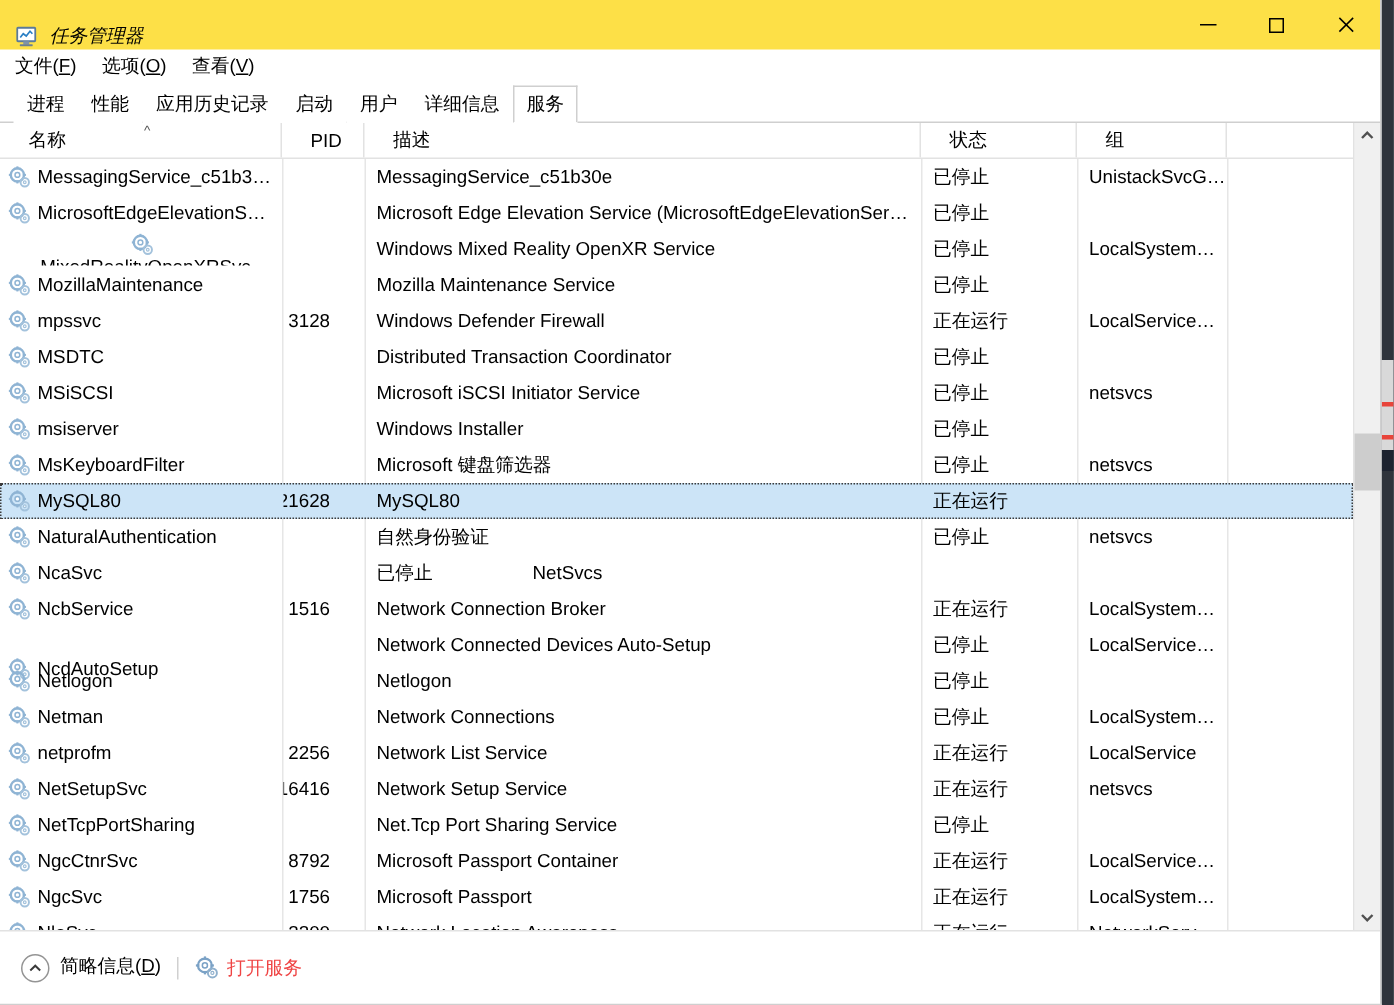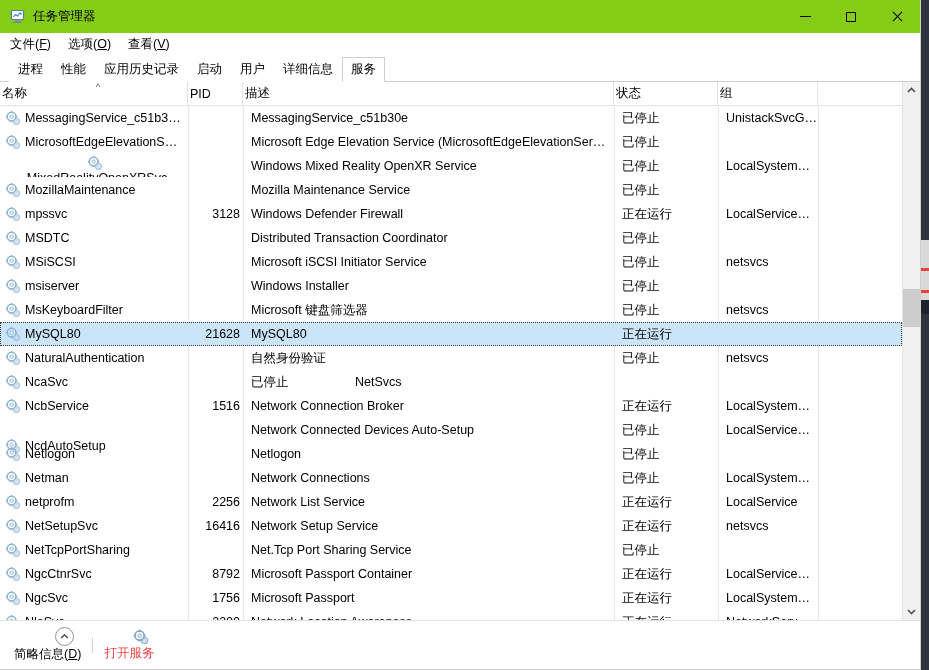--- a/index.html
+++ b/index.html
@@ -27,23 +27,24 @@
     background: #ffffff;
     border: 1px solid #cfcfcf;
     border-top: none; border-left: none;
     box-sizing: border-box;
     display: flex; flex-direction: column;
   }
 
   
   #titlebar {
     height: 33px; min-height: 33px;
-    background: #84cc16;
-    display: flex; align-items: center;
-    position: relative;
+    background: #fde047;
+    display: flex; align-items: flex-end;
+    position: relative;
+    font-style: italic;
   }
   #title-left { display: flex; align-items: center; padding-left: 9px; }
   .app-icon { width: 17px; height: 17px; position: relative; margin-right: 7px; }
   .app-title {
     font-size: 12.5px; color: #000;
     white-space: nowrap;
   }
   #win-controls { position: absolute; right: 0; top: 0; display: flex; height: 33px; }
   .wbtn {
     width: 46px; height: 33px;
@@ -113,21 +114,21 @@
   #header-row {
     height: 23px; min-height: 23px;
     display: flex;
     background: #ffffff;
     border-bottom: 1px solid #e2e2e2;
     position: relative;
   }
   .hcell {
     font-size: 12.5px; color: #000;
     display: flex; align-items: center;
-    padding-left: 2px;
+    padding-left: 19px;
     box-sizing: border-box;
     border-right: 1px solid #e2e2e2;
     position: relative;
     white-space: nowrap;
     overflow: hidden;
     text-align: center;
   }
   .sort-arrow {
     position: absolute;
     top: 1px; left: 96px;
@@ -156,21 +157,21 @@
     font-size: 12.5px;
     color: #000;
     box-sizing: border-box;
     padding-left: 7px;
     white-space: nowrap;
     overflow: hidden;
     display: flex; align-items: center;
     height: 100%;
   }
   .cell.name { padding-left: 4px; }
-  .cell.pid { justify-content: flex-end; padding-right: 4px; padding-left: 0; }
+  .cell.pid { justify-content: flex-end; padding-right: 24px; padding-left: 0; }
   .svc-icon { width: 16px; height: 16px; margin-right: 4px; flex: 0 0 auto; position: relative; }
   .vline {
     position: absolute; top: 0; bottom: 0; width: 1px;
     background: #e6e6e6;
   }
 
   
   #vscroll {
     width: 17px; min-width: 17px;
     background: #f0f0f0;
@@ -191,21 +192,21 @@
   }
 
   
   #statusbar {
     height: 48px; min-height: 48px;
     background: #ffffff;
     border-top: 1px solid #e2e2e2;
     display: flex; align-items: center;
     padding-left: 14px;
   }
-  .sb-group { display: flex; align-items: flex-end; flex-direction: column; }
+  .sb-group { display: flex; align-items: flex-start; }
   .circle-chevron {
     width: 17px; height: 17px; border-radius: 50%;
     border: 1px solid #949494;
     display: flex; align-items: center; justify-content: center;
     margin-right: 7px;
     font-size: 8px; color: #3a3a3a;
   }
   .sb-text { font-size: 12.5px; color: #000; white-space: nowrap; }
   .sb-text u { text-decoration: underline; }
   .sb-sep {

